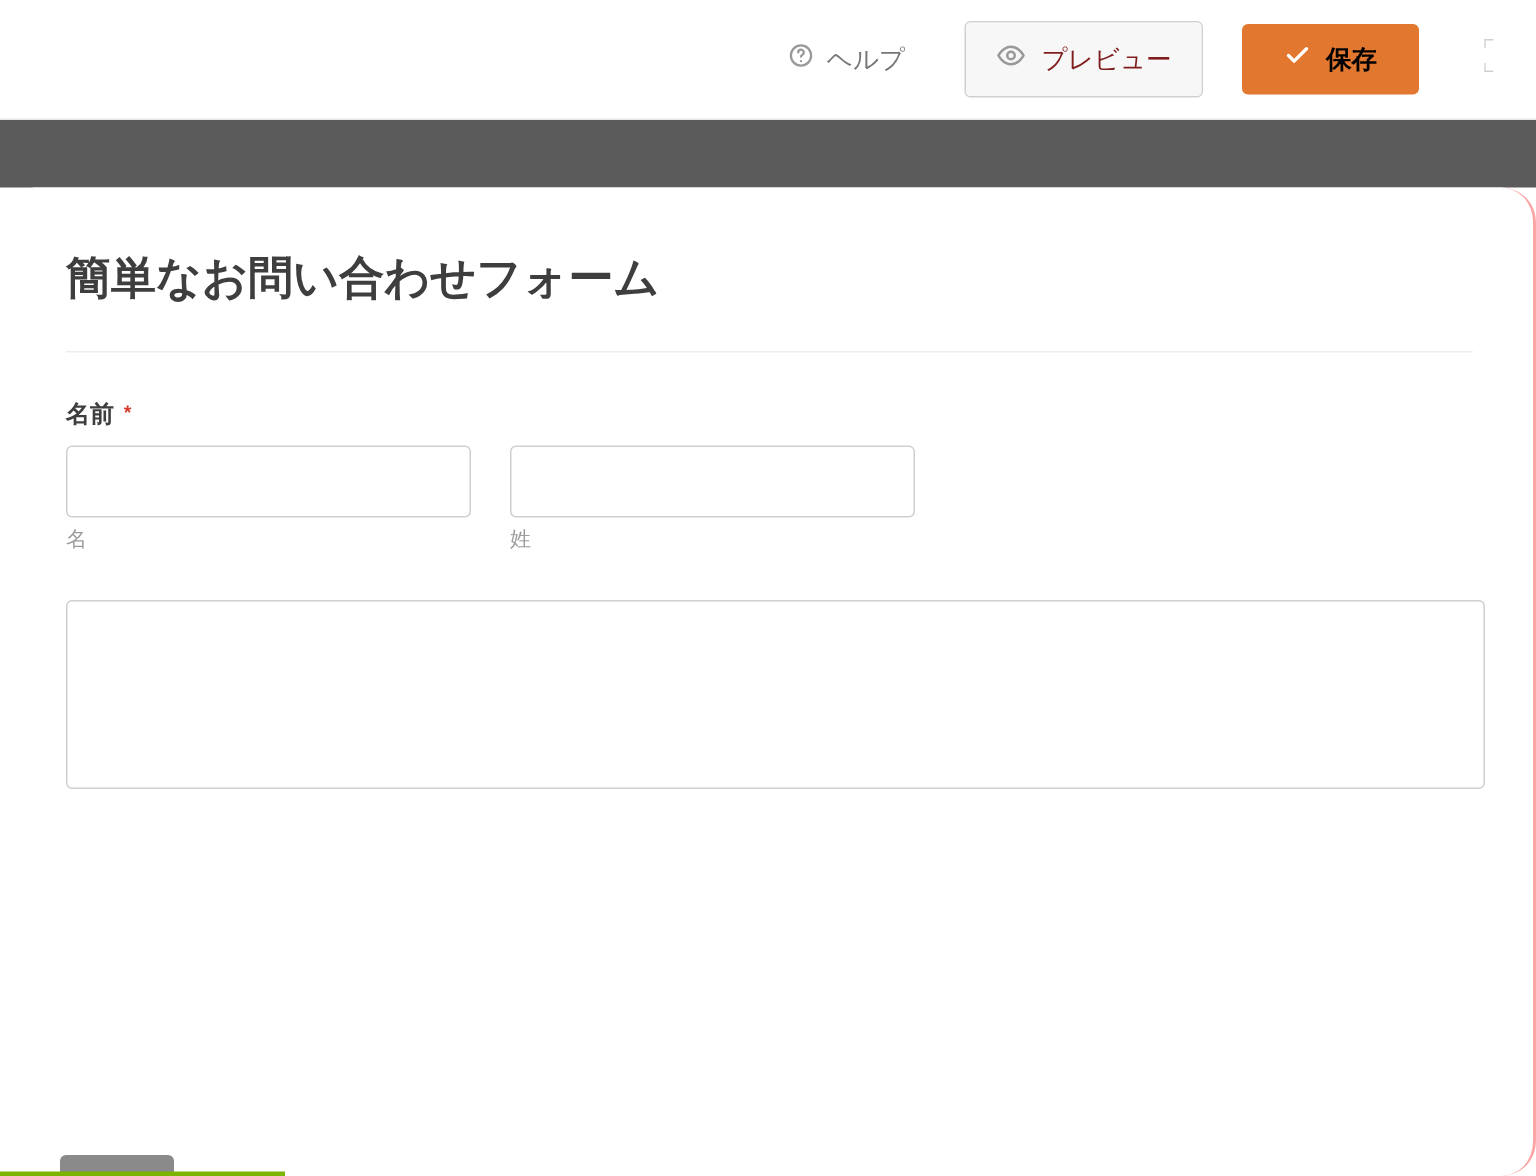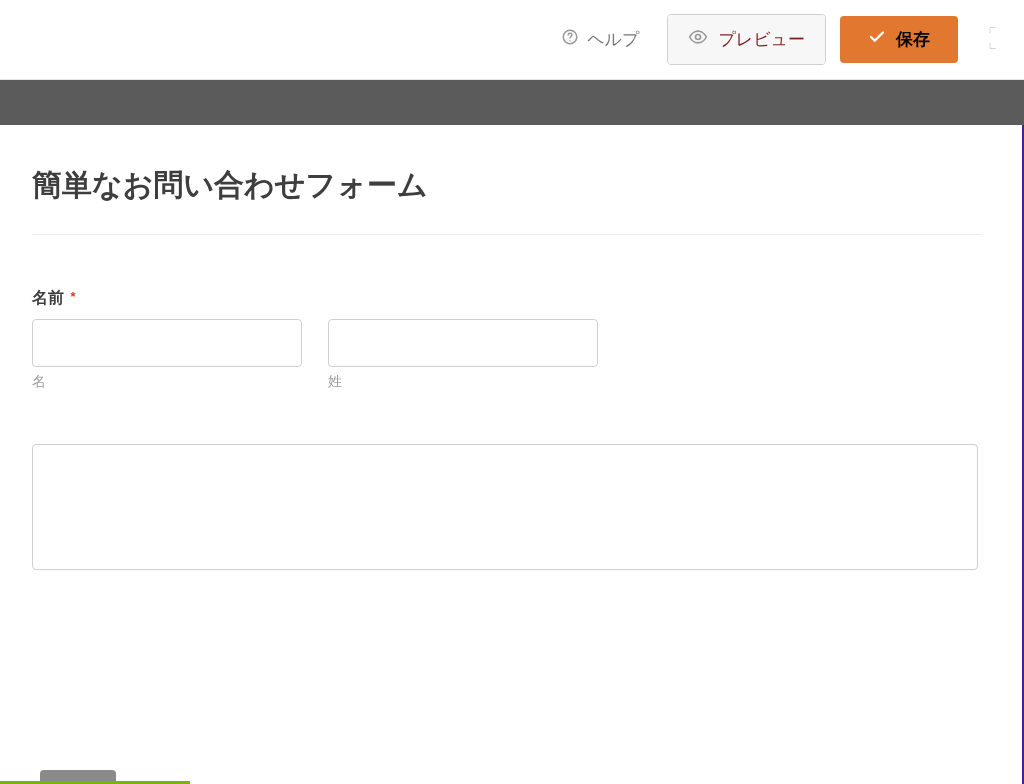--- a/index.html
+++ b/index.html
@@ -18,21 +18,21 @@
     border-bottom: 1px solid #e5e5e5;
     display: flex;
     align-items: center;
     justify-content: flex-end;
     padding-right: 12px;
     background: #ffffff;
   }
   .topbar-inner {
     display: flex;
     align-items: center;
-    gap: 14px;
+    gap: 26px;
   }
   .help-link {
     display: inline-flex;
     align-items: center;
     gap: 8px;
     color: #777;
     font-size: 17px;
     padding: 0 14px;
     cursor: pointer;
   }
@@ -87,38 +87,39 @@
   
   .band {
     height: 45px;
     background: #5b5b5b;
   }
 
   
   .page {
     margin: 0; 
     background: #ffffff;
-    border-right: 2px solid #4c1d95;
-    padding: 40px 40px 0 32px;
+    border-right: 2px solid #fca5a5;
+    padding: 40px 40px 0 44px;
     height: calc(784px - 80px - 45px);
     overflow: hidden;
     position: relative;
+    border-radius: 23px;
   }
 
   .form-title {
     font-size: 30px;
     font-weight: 700;
     color: #3e3e3e;
     padding-bottom: 28px;
     border-bottom: 1px solid #eee;
     margin-bottom: 4px;
   }
 
   .field {
-    margin-top: 53px;
+    margin-top: 31px;
   }
   .field-label {
     font-size: 16px;
     font-weight: 700;
     color: #3e3e3e;
     margin-bottom: 10px;
     display: block;
   }
   .req {
     color: #d23b2e;

